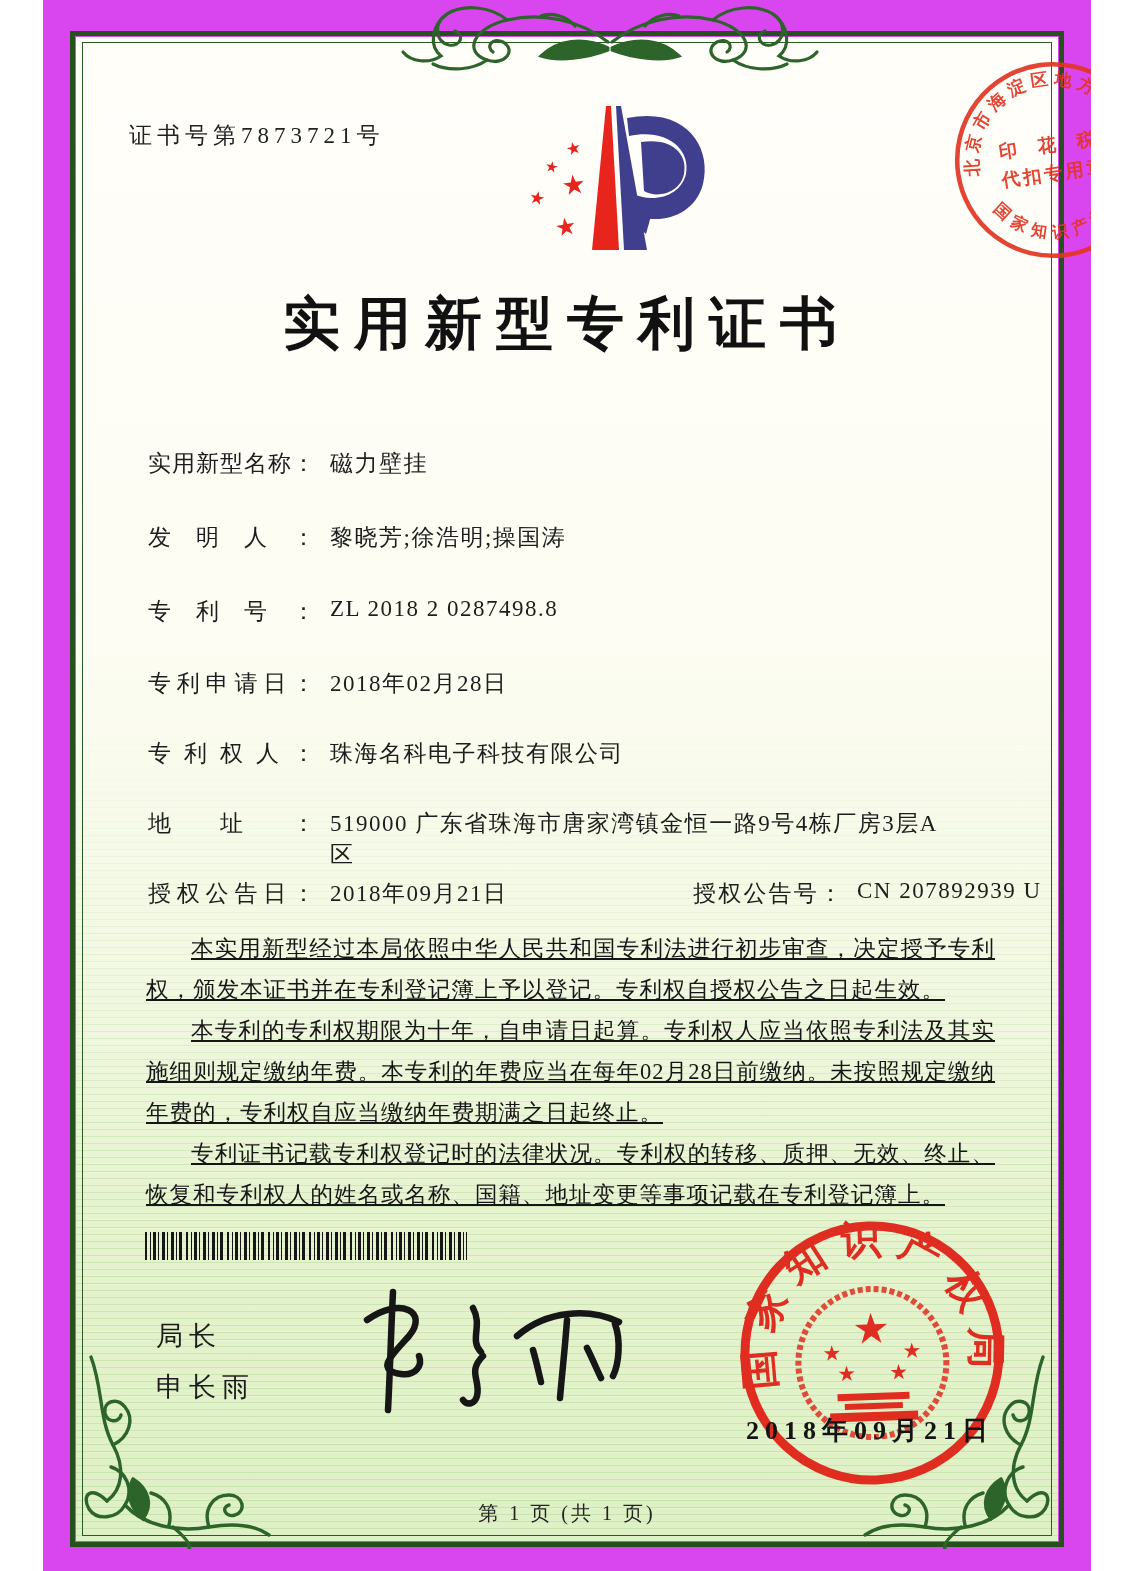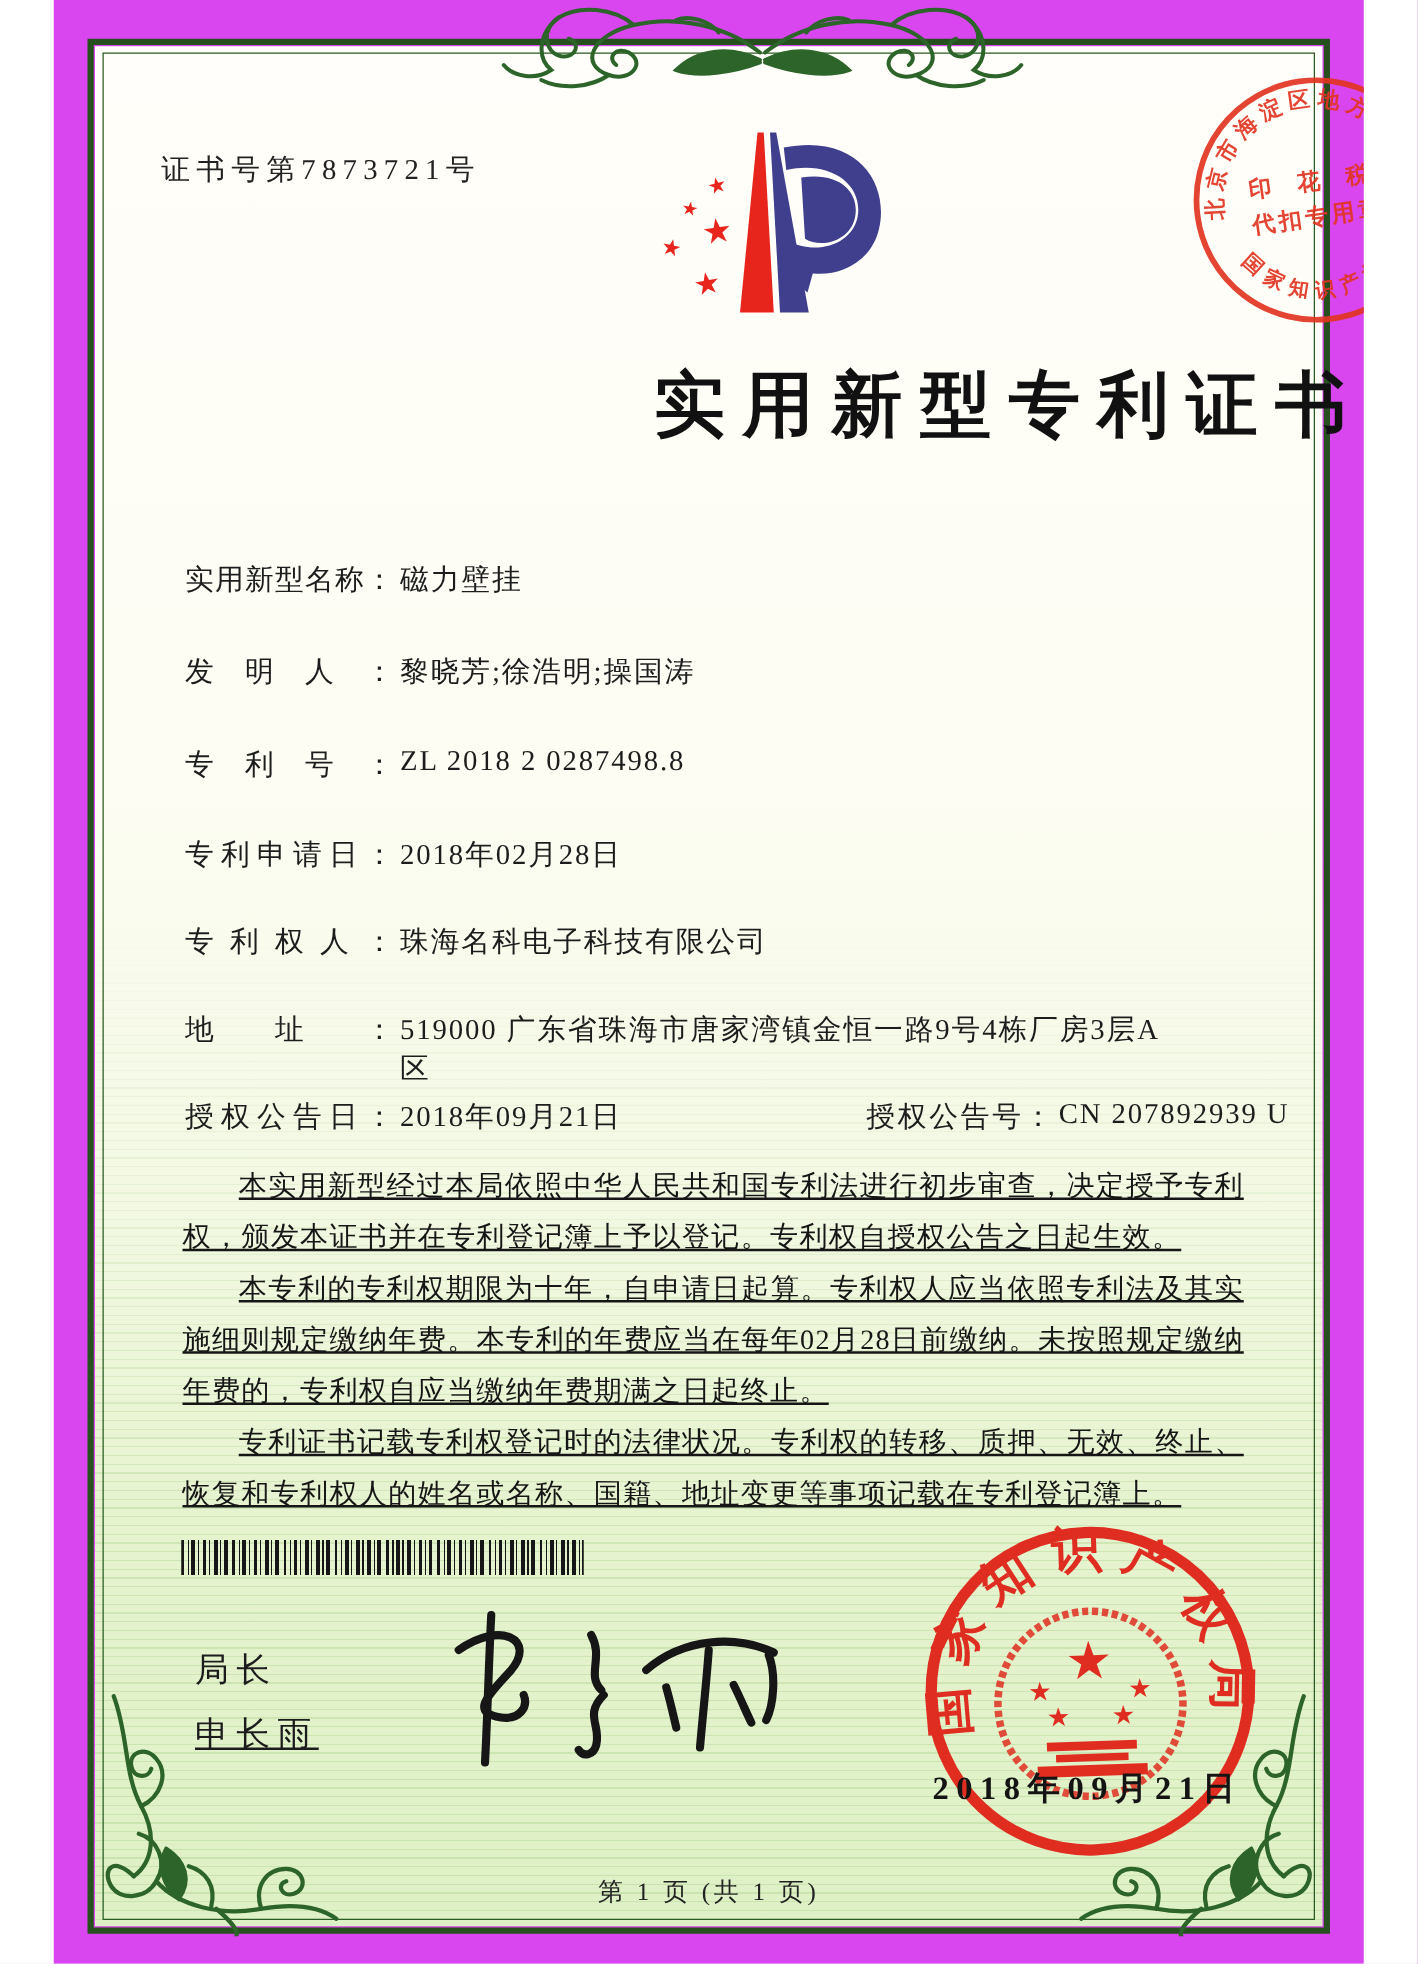--- a/index.html
+++ b/index.html
@@ -35,31 +35,31 @@
   .corner-bl { position:absolute; left:30px; bottom:22px; width:205px; height:200px; }
   .corner-br { position:absolute; right:30px; bottom:22px; width:205px; height:200px; transform:scaleX(-1); }
 
   .cert-no {
     position:absolute; left:86px; top:120px; font-size:23px; letter-spacing:5px; color:#222;
   }
   .logo { position:absolute; left:452px; top:92px; width:220px; height:180px; }
   .tax-stamp { position:absolute; left:903px; top:53px; width:214px; height:214px; transform:rotate(-8deg); opacity:.92; }
 
   .doc-title {
-    position:absolute; left:0; right:0; top:286px; text-align:right;
+    position:absolute; left:0; right:0; top:286px; text-align:center;
     font-size:57px; font-weight:bold; letter-spacing:14px; color:#111;
   }
 
   .fields { position:absolute; left:105px; top:440px; right:100px; height:480px; font-size:23px; }
   .f-row { position:absolute; left:0; right:0; white-space:nowrap; }
   .f-label {
     display:inline-block; width:168px; vertical-align:top;
     text-align:justify; text-align-last:justify; letter-spacing:1px;
   }
-  .f-value { display:inline-block; vertical-align:top; margin-left:4px; letter-spacing:1.5px; }
+  .f-value { display:inline-block; vertical-align:top; margin-left:14px; letter-spacing:1.5px; }
   .f-value .addr2 { display:block; }
   .grant-right { position:absolute; left:545px; top:0; }
   .grant-right .f-label { width:150px; }
 
   .paras { position:absolute; left:103px; top:928px; right:96px; font-size:22.5px; line-height:41px; color:#161616; }
   .paras p { text-indent:2em; text-align:justify; letter-spacing:1px;text-decoration:underline; }
 
   .barcode {
     position:absolute; left:102px; top:1232px; width:322px; height:28px;
     background:repeating-linear-gradient(90deg,
@@ -68,21 +68,21 @@
       #161616 8px 11px, transparent 11px 13px,
       #161616 13px 14px, transparent 14px 17px,
       #161616 17px 20px, transparent 20px 22px,
       #161616 22px 23px, transparent 23px 26px,
       #161616 26px 29px, transparent 29px 31px,
       #161616 31px 32px, transparent 32px 34px,
       #161616 34px 37px, transparent 37px 41px);
   }
 
   .signer-title { position:absolute; left:113px; top:1318px; font-size:27px; font-family:"Liberation Sans",sans-serif; color:#1c1c1c; letter-spacing:6px;text-align:center; }
-  .signer-name  { position:absolute; left:113px; top:1369px; font-size:27px; font-family:"Liberation Sans",sans-serif; color:#1c1c1c; letter-spacing:6px;text-decoration:underline; }
+  .signer-name  { position:absolute; left:113px; top:1369px; font-size:27px; font-family:"Liberation Sans",sans-serif; color:#1c1c1c; letter-spacing:6px; }
   .signature { position:absolute; left:288px; top:1278px; width:300px; height:150px; }
 
   .official-seal { position:absolute; left:679px; top:1203px; width:300px; height:300px; transform:rotate(-2deg); opacity:.95; }
   .seal-date {
     position:absolute; left:672px; top:1413px; width:310px; text-align:center;
     font-size:26px; color:#141414; letter-spacing:6px; font-weight:bold;
   }
 
   .page-footer {
     position:absolute; left:0; right:0; top:1500px; text-align:center;

